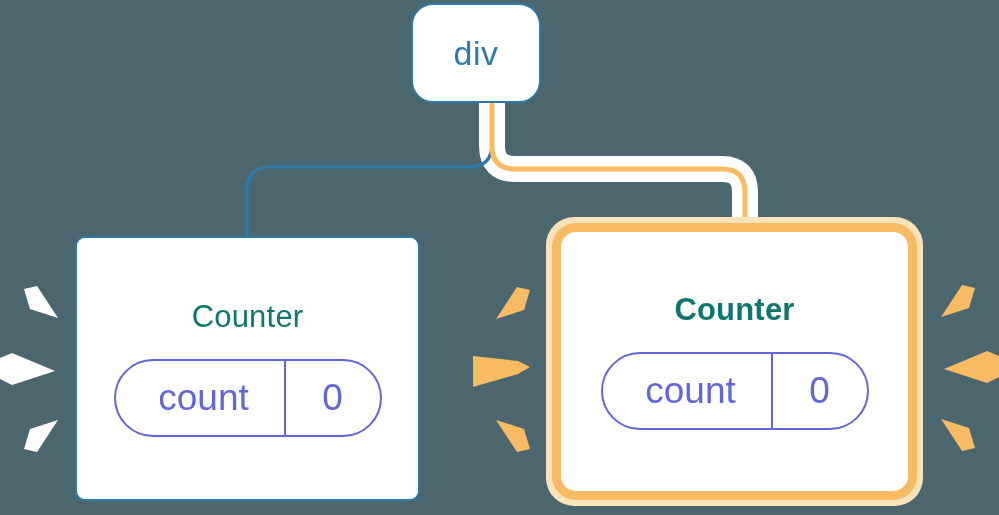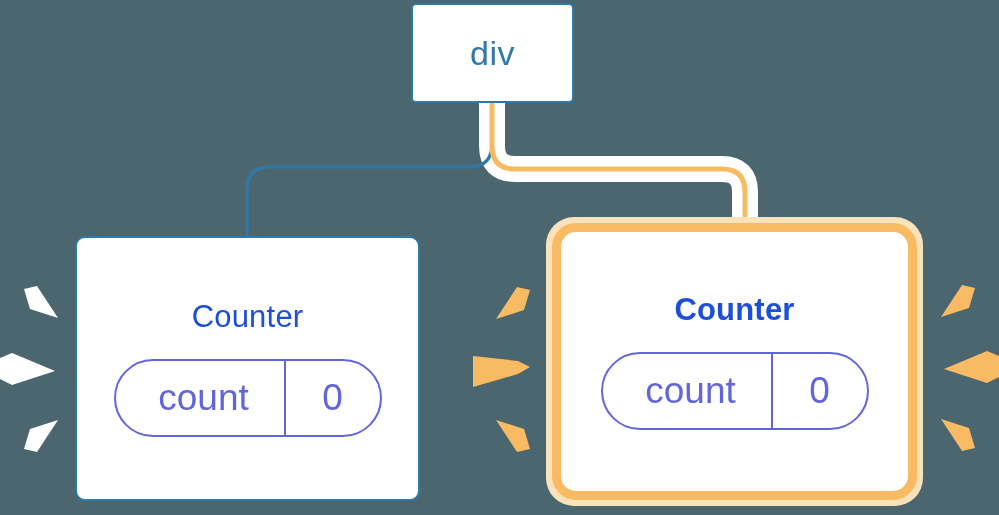--- a/index.html
+++ b/index.html
@@ -33,24 +33,24 @@
     position: absolute;
     background: #ffffff;
     box-sizing: border-box;
     z-index: 3;
   }
 
   
   #node-div {
     left: 411px;
     top: 3px;
-    width: 163px;
+    width: 130px;
     height: 100px;
     border: 2px solid #2f79a8;
-    border-radius: 5px;
+    border-radius: 22px;
     display: flex;
     align-items: center;
     justify-content: center;
   }
   #node-div .node-title {
     font-size: 34px;
     font-weight: 400;
     color: #2f79a8;
     letter-spacing: 0.5px;
   }
@@ -99,21 +99,21 @@
     position: absolute;
     left: 0; top: 0; right: 0; bottom: 0;
     display: flex;
     flex-direction: column;
     align-items: center;
     justify-content: center;
   }
 
   .counter-title {
     font-size: 31px;
-    color: #1d4ed8;
+    color: #0f766e;
     line-height: 1;
     margin-bottom: 27px;
     letter-spacing: 0.2px;
   }
   .counter-title.regular { font-weight: 400; }
   .counter-title.bold { font-weight: 700; }
 
   
   .state-pill {
     display: flex;

